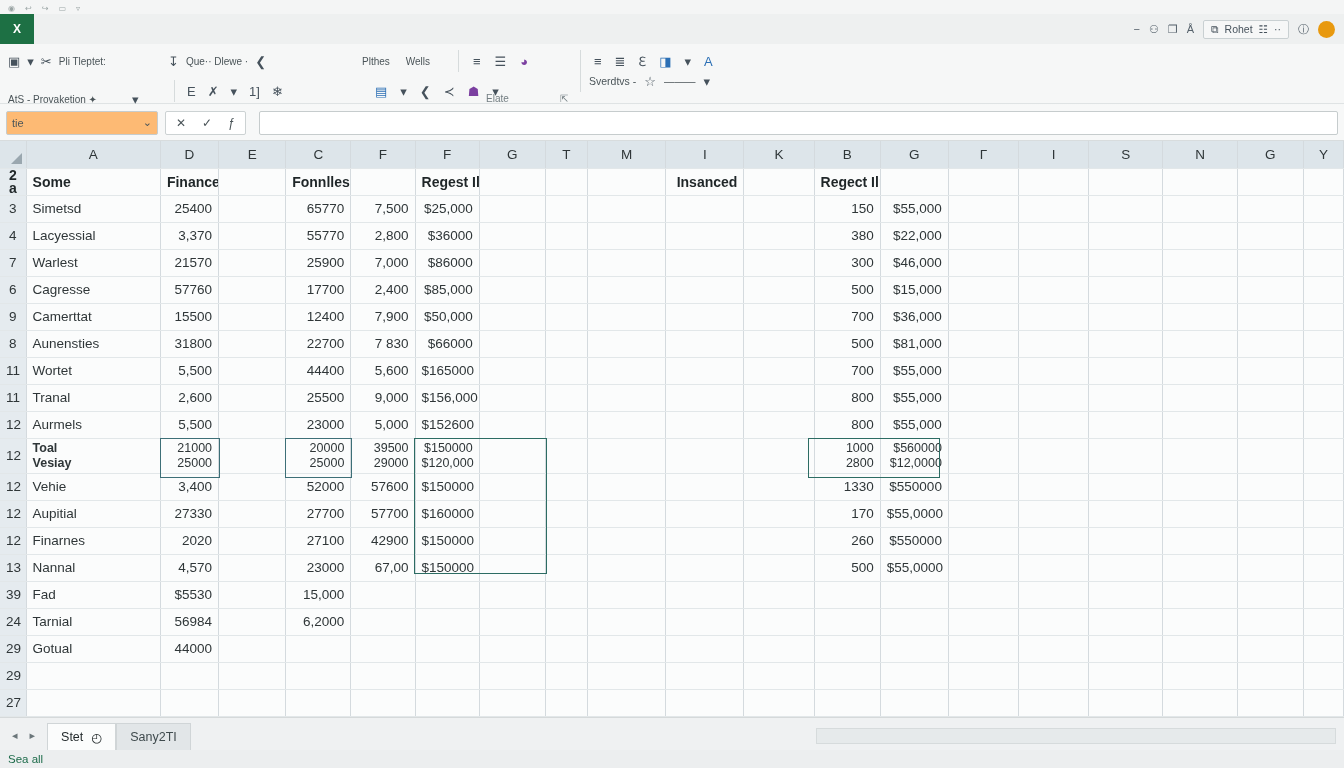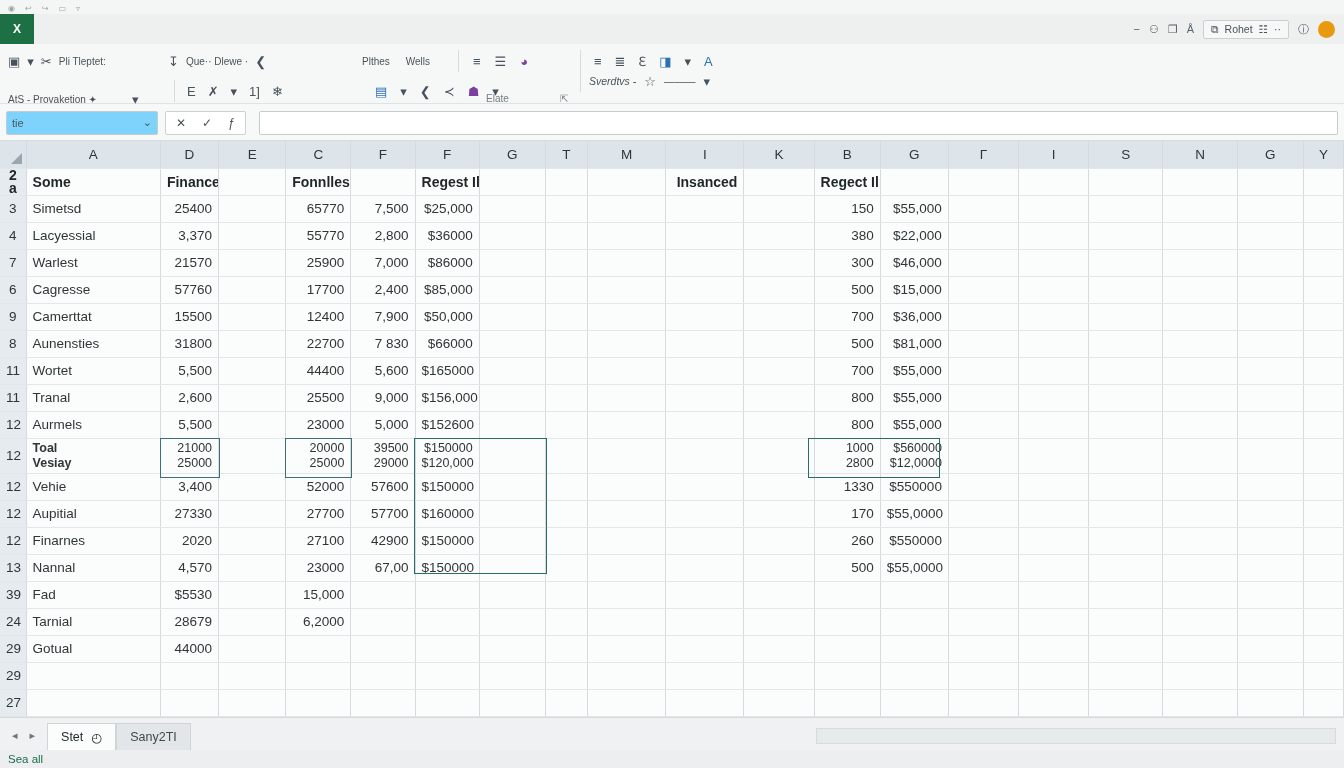--- a/index.html
+++ b/index.html
@@ -63,40 +63,40 @@
   .ribbon {
     position: absolute; top: 44px; left: 0; width: 1344px; height: 60px;
     background: #f6f7f7;
     border-bottom: 1px solid #dfe3e4;
   }
   .rgroup { position: absolute; top: 0; height: 60px; }
   .rrow { display: flex; align-items: center; gap: 7px; height: 26px; }
   .rlabel {
     font-size: 10px; color: #4a5458; filter: blur(.55px); white-space: nowrap;
   }
-  .rlabel.sm { font-size: 10.5px; font-style: italic; }
+  .rlabel.sm { font-size: 10.5px; }
   .ricon { font-size: 13px; color: #46525c; filter: blur(.5px); }
   .ricon.blue { color: #2b6fb5; }
   .ricon.purple { color: #7b3fa0; }
   .rsep {
     width: 1px; height: 22px; background: #d6dbdc; display:inline-block;
   }
   .grouptitle {
     position: absolute; bottom: 0; font-size: 10px; color: #737e82;
     filter: blur(.6px);
   }
 
   
   .fbar {
     position: absolute; top: 105px; left: 0; width: 1344px; height: 36px;
     background: #f7f8f8; border-bottom: 1px solid #d8dcdd;
     display: flex; align-items: center; padding: 0 6px; gap: 7px;
   }
   .namebox {
-    width: 152px; height: 24px; background: #7dd3fc;
+    width: 152px; height: 24px; background: #fdba74;
     border: 1px solid #c6cccd; border-radius: 2px;
     display: flex; align-items: center; justify-content: space-between;
     padding: 0 5px; font-size: 11px; color: #4c5659; filter: blur(.5px);
   }
   .fbtns {
     display: flex; align-items: center; gap: 16px;
     height: 24px; border: 1px solid #ccd2d3; background:#fff;
     border-radius: 2px; padding: 0 10px;
   }
   .fbtns span { font-size: 12px; color: #4a5458; filter: blur(.5px); }
@@ -748,21 +748,21 @@
             <td class="num"></td>
             <td class="num"></td>
             <td class="num"></td>
             <td class="num"></td>
             <td class="num"></td>
             <td class="num"></td>
           </tr>
           <tr>
             <td class="rowhead">24</td>
             <td>Tarnial</td>
-            <td class="num">28679</td>
+            <td class="num">56984</td>
             <td class="num"></td>
             <td class="num">6,2000</td>
             <td class="num"></td>
             <td class="num"></td>
             <td class="num"></td>
             <td class="num"></td>
             <td class="num"></td>
             <td class="num"></td>
             <td class="num"></td>
             <td class="num"></td>

